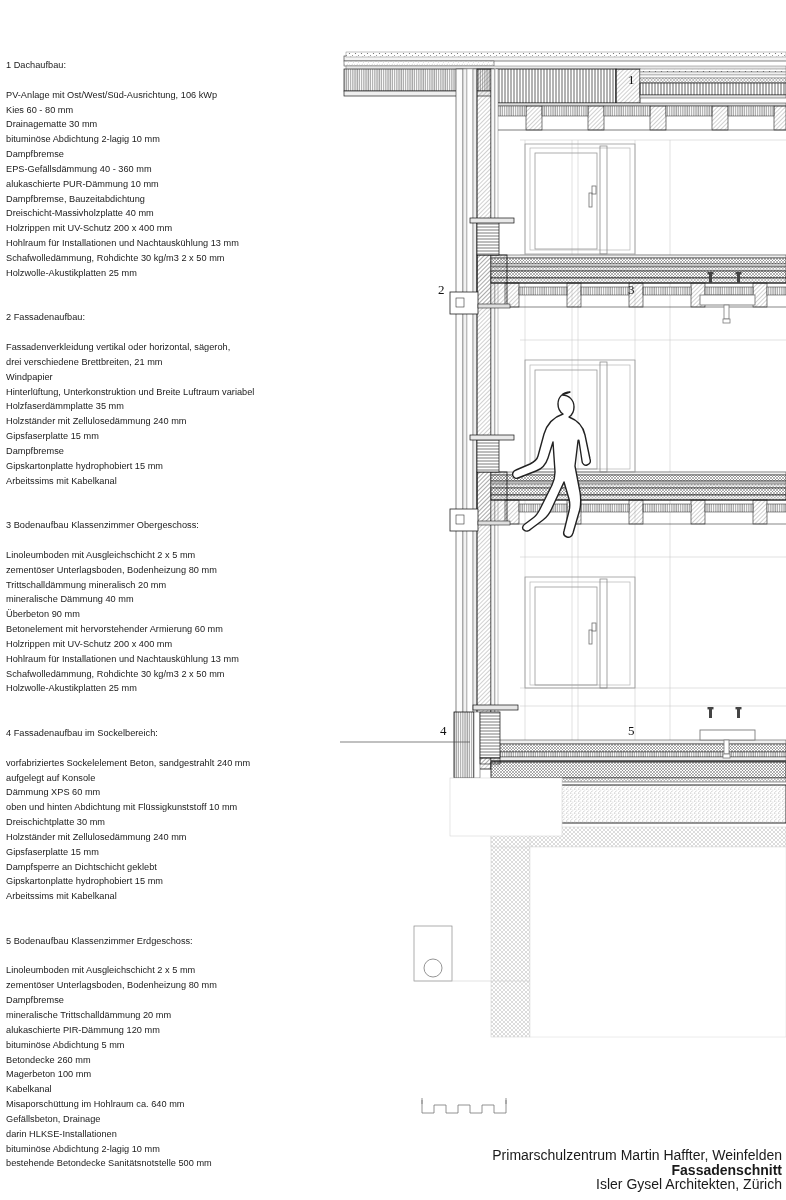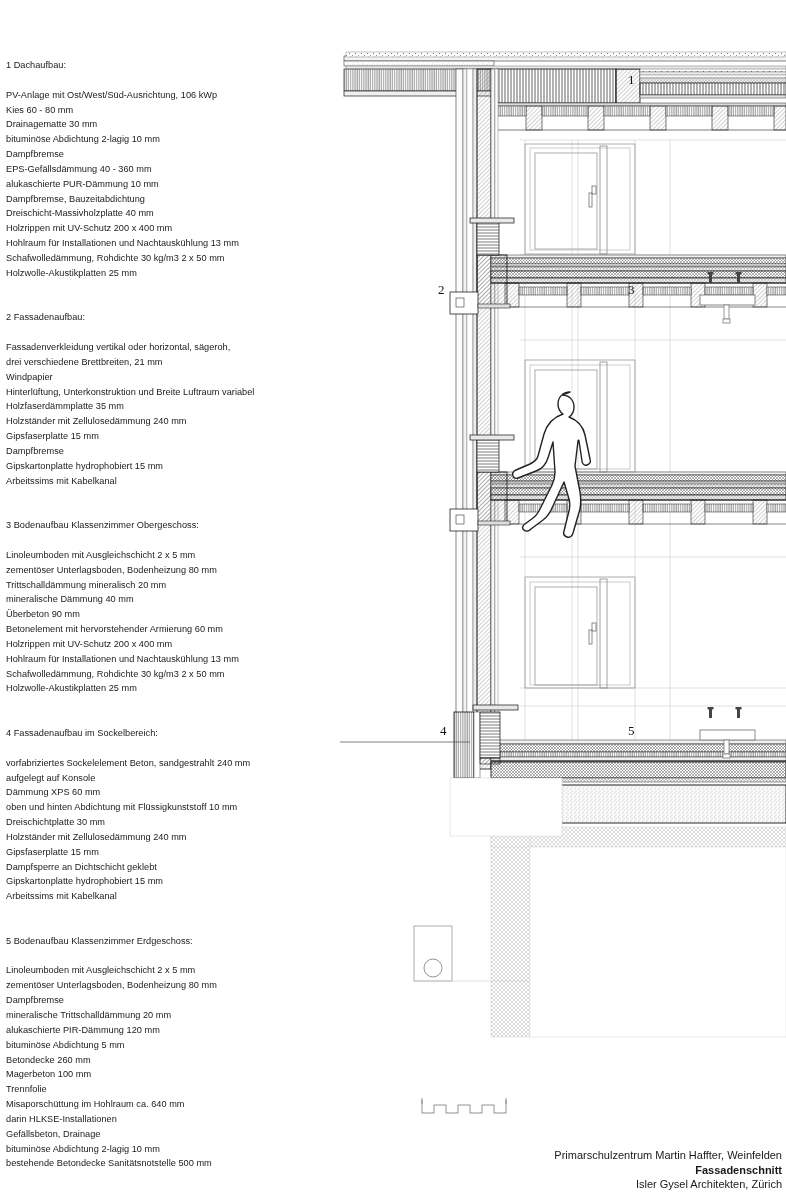--- a/index.html
+++ b/index.html
@@ -46,21 +46,21 @@
   .block-gap {
     height: 29.7px;
   }
 
   
   #titleblock {
     position: absolute;
     right: 4px;
     bottom: 8px;
     text-align: right;
-    font-size: 11px;
+    font-size: 14px;
     line-height: 14.6px;
     margin-top: 12px;
   }
   #titleblock .tb-bold { font-weight: bold; }
 
   
   #drawing {
     position: absolute;
     left: 330px;
     top: 40px;
@@ -151,24 +151,24 @@
       <div class="legend-title">5 Bodenaufbau Klassenzimmer Erdgeschoss:</div>
       <div class="legend-gap"></div>
       <div class="legend-line">Linoleumboden mit Ausgleichschicht 2 x 5 mm</div>
       <div class="legend-line">zementöser Unterlagsboden, Bodenheizung 80 mm</div>
       <div class="legend-line">Dampfbremse</div>
       <div class="legend-line">mineralische Trittschalldämmung 20 mm</div>
       <div class="legend-line">alukaschierte PIR-Dämmung 120 mm</div>
       <div class="legend-line">bituminöse Abdichtung 5 mm</div>
       <div class="legend-line">Betondecke 260 mm</div>
       <div class="legend-line">Magerbeton 100 mm</div>
-      <div class="legend-line">Trennfolie</div>
+      <div class="legend-line">Kabelkanal</div>
       <div class="legend-line">Misaporschüttung im Hohlraum ca. 640 mm</div>
+      <div class="legend-line">Gefällsbeton, Drainage</div>
       <div class="legend-line">darin HLKSE-Installationen</div>
-      <div class="legend-line">Gefällsbeton, Drainage</div>
       <div class="legend-line">bituminöse Abdichtung 2-lagig 10 mm</div>
       <div class="legend-line">bestehende Betondecke Sanitätsnotstelle 500 mm</div>
     </div>
   </div>
 
 <div id="drawing">
 <svg width="456" height="1110" viewBox="0 0 456 1110" xmlns="http://www.w3.org/2000/svg">
   <defs>
 
     <pattern id="hatch45" width="5" height="5" patternUnits="userSpaceOnUse" patternTransform="rotate(45)">

